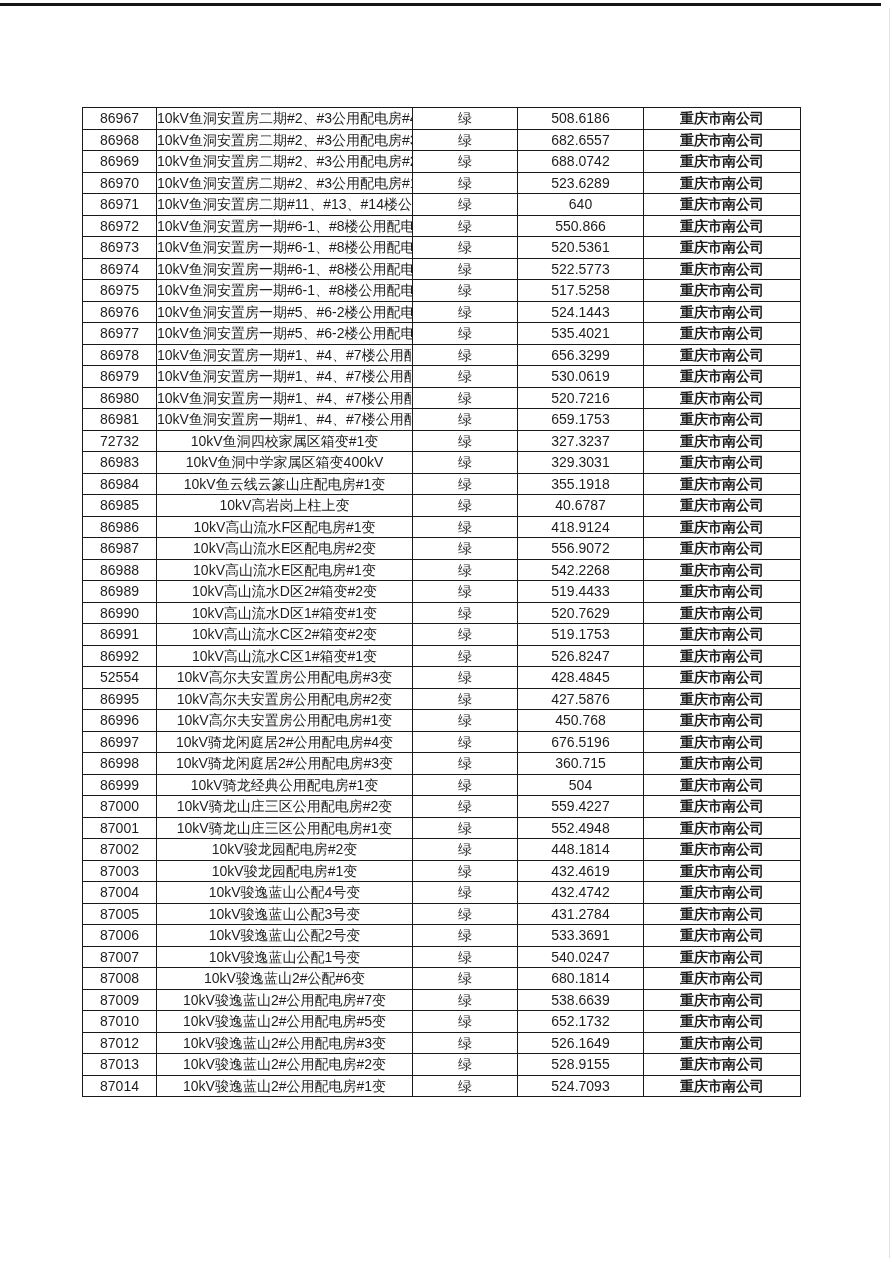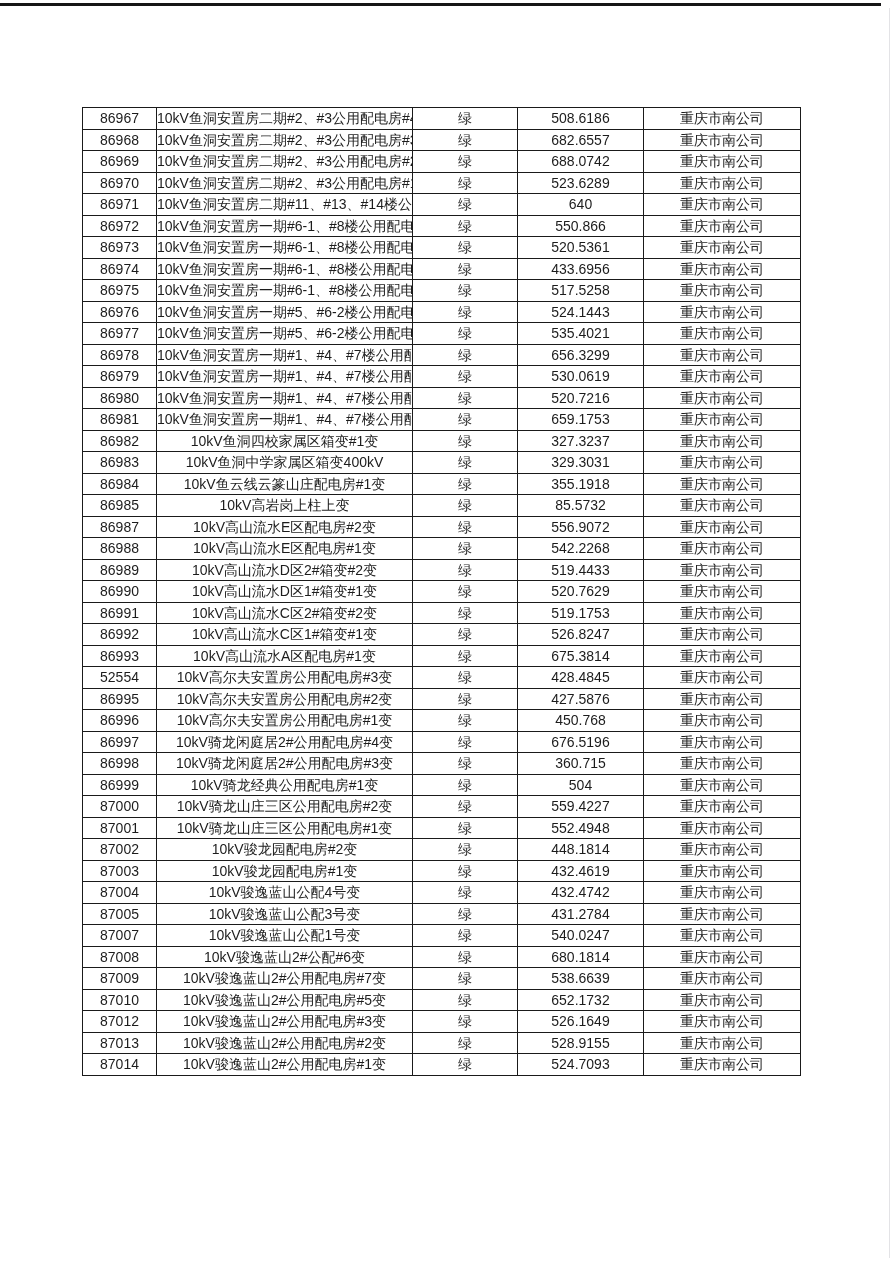--- a/index.html
+++ b/index.html
@@ -51,21 +51,21 @@
     vertical-align: middle;
     white-space: nowrap;
     overflow: hidden;
     line-height: 20.5px;
     color: #1c1c1c;
   }
   td.col-id      { width: 74px;  }
   td.col-name    { width: 256px; }
   td.col-status  { width: 105px; }
   td.col-value   { width: 126px; }
-  td.col-company { width: 157px; }
+  td.col-company { width: 157px; font-weight: bold; }
 </style>
 </head>
 <body>
 
 <div class="top-rule"></div>
 <div class="right-edge"></div>
 
 <div class="table-wrap">
   <table class="data">
     <colgroup>
@@ -122,21 +122,21 @@
     <td class="col-id">86973</td>
     <td class="col-name">10kV鱼洞安置房一期#6-1、#8楼公用配电房#3变</td>
     <td class="col-status">绿</td>
     <td class="col-value">520.5361</td>
     <td class="col-company">重庆市南公司</td>
   </tr>
         <tr>
     <td class="col-id">86974</td>
     <td class="col-name">10kV鱼洞安置房一期#6-1、#8楼公用配电房#2变</td>
     <td class="col-status">绿</td>
-    <td class="col-value">433.6956</td>
+    <td class="col-value">522.5773</td>
     <td class="col-company">重庆市南公司</td>
   </tr>
         <tr>
     <td class="col-id">86975</td>
     <td class="col-name">10kV鱼洞安置房一期#6-1、#8楼公用配电房#1变</td>
     <td class="col-status">绿</td>
     <td class="col-value">517.5258</td>
     <td class="col-company">重庆市南公司</td>
   </tr>
         <tr>
@@ -175,21 +175,21 @@
     <td class="col-company">重庆市南公司</td>
   </tr>
         <tr>
     <td class="col-id">86981</td>
     <td class="col-name">10kV鱼洞安置房一期#1、#4、#7楼公用配电房#1变</td>
     <td class="col-status">绿</td>
     <td class="col-value">659.1753</td>
     <td class="col-company">重庆市南公司</td>
   </tr>
         <tr>
-    <td class="col-id">86982</td>
+    <td class="col-id">72732</td>
     <td class="col-name">10kV鱼洞四校家属区箱变#1变</td>
     <td class="col-status">绿</td>
     <td class="col-value">327.3237</td>
     <td class="col-company">重庆市南公司</td>
   </tr>
         <tr>
     <td class="col-id">86983</td>
     <td class="col-name">10kV鱼洞中学家属区箱变400kV</td>
     <td class="col-status">绿</td>
     <td class="col-value">329.3031</td>
@@ -199,21 +199,28 @@
     <td class="col-id">86984</td>
     <td class="col-name">10kV鱼云线云篆山庄配电房#1变</td>
     <td class="col-status">绿</td>
     <td class="col-value">355.1918</td>
     <td class="col-company">重庆市南公司</td>
   </tr>
         <tr>
     <td class="col-id">86985</td>
     <td class="col-name">10kV高岩岗上柱上变</td>
     <td class="col-status">绿</td>
-    <td class="col-value">85.5732</td>
+    <td class="col-value">40.6787</td>
+    <td class="col-company">重庆市南公司</td>
+  </tr>
+        <tr>
+    <td class="col-id">86986</td>
+    <td class="col-name">10kV高山流水F区配电房#1变</td>
+    <td class="col-status">绿</td>
+    <td class="col-value">418.9124</td>
     <td class="col-company">重庆市南公司</td>
   </tr>
         <tr>
     <td class="col-id">86987</td>
     <td class="col-name">10kV高山流水E区配电房#2变</td>
     <td class="col-status">绿</td>
     <td class="col-value">556.9072</td>
     <td class="col-company">重庆市南公司</td>
   </tr>
         <tr>
@@ -245,27 +252,20 @@
     <td class="col-company">重庆市南公司</td>
   </tr>
         <tr>
     <td class="col-id">86992</td>
     <td class="col-name">10kV高山流水C区1#箱变#1变</td>
     <td class="col-status">绿</td>
     <td class="col-value">526.8247</td>
     <td class="col-company">重庆市南公司</td>
   </tr>
         <tr>
-    <td class="col-id">86993</td>
-    <td class="col-name">10kV高山流水A区配电房#1变</td>
-    <td class="col-status">绿</td>
-    <td class="col-value">675.3814</td>
-    <td class="col-company">重庆市南公司</td>
-  </tr>
-        <tr>
     <td class="col-id">52554</td>
     <td class="col-name">10kV高尔夫安置房公用配电房#3变</td>
     <td class="col-status">绿</td>
     <td class="col-value">428.4845</td>
     <td class="col-company">重庆市南公司</td>
   </tr>
         <tr>
     <td class="col-id">86995</td>
     <td class="col-name">10kV高尔夫安置房公用配电房#2变</td>
     <td class="col-status">绿</td>
@@ -333,20 +333,27 @@
     <td class="col-name">10kV骏逸蓝山公配4号变</td>
     <td class="col-status">绿</td>
     <td class="col-value">432.4742</td>
     <td class="col-company">重庆市南公司</td>
   </tr>
         <tr>
     <td class="col-id">87005</td>
     <td class="col-name">10kV骏逸蓝山公配3号变</td>
     <td class="col-status">绿</td>
     <td class="col-value">431.2784</td>
+    <td class="col-company">重庆市南公司</td>
+  </tr>
+        <tr>
+    <td class="col-id">87006</td>
+    <td class="col-name">10kV骏逸蓝山公配2号变</td>
+    <td class="col-status">绿</td>
+    <td class="col-value">533.3691</td>
     <td class="col-company">重庆市南公司</td>
   </tr>
         <tr>
     <td class="col-id">87007</td>
     <td class="col-name">10kV骏逸蓝山公配1号变</td>
     <td class="col-status">绿</td>
     <td class="col-value">540.0247</td>
     <td class="col-company">重庆市南公司</td>
   </tr>
         <tr>

